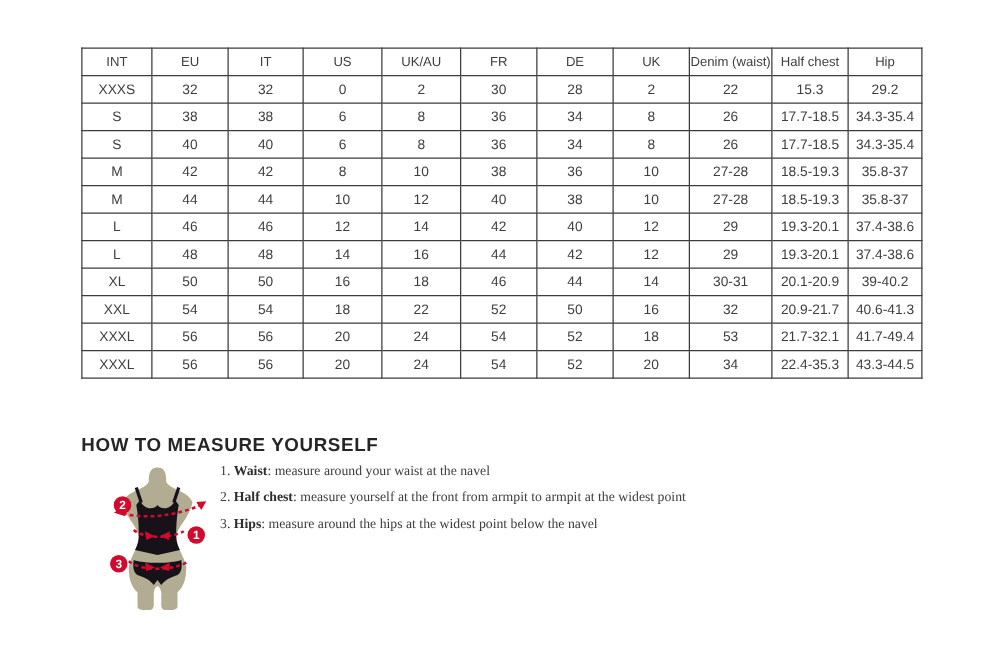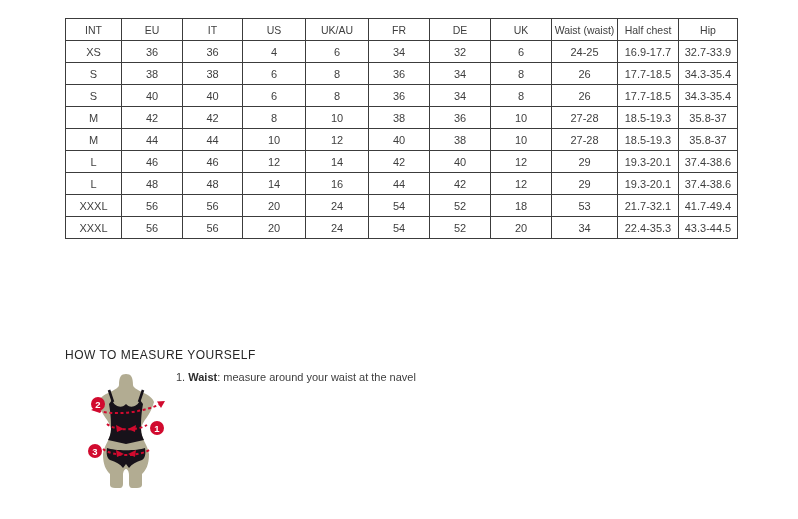--- a/index.html
+++ b/index.html
@@ -3,39 +3,39 @@
 <meta charset="utf-8">
 <style>
   html,body{margin:0;padding:0;}
   body{
     width:798px;height:519px;position:relative;overflow:hidden;
     background:#ffffff;color:#3e3e3e;
     font-family:"Liberation Sans", sans-serif;
   }
   
   table.size-table{
-    position:absolute;left:65px;top:18px;width:672px;
+    position:absolute;left:65px;top:38px;width:672px;
     border-collapse:collapse;table-layout:fixed;border-radius:22px;
   }
   .size-table th,.size-table td{
     border:1px solid #3c3c3c;
     height:21px;padding:0;
     text-align:center;vertical-align:middle;
     font-size:11px;font-weight:400;color:#3e3e3e;
     white-space:nowrap;overflow:hidden;
   }
   .size-table th{font-size:10.5px;}
   
   .measure-title{
     position:absolute;left:65px;top:348px;
-    font-size:12px;font-weight:400;letter-spacing:.5px;color:#262626;
+    font-size:15px;font-weight:700;letter-spacing:.5px;color:#262626;
   }
   .measure-steps{
     position:absolute;left:176px;top:371px;
-    font-size:11px;color:#3e3e3e;
+    font-size:11px;color:#3e3e3e;font-family:Liberation Serif, serif;
   }
   .measure-steps .step{height:12px;line-height:12px;margin-bottom:9px;white-space:nowrap;}
   .measure-steps .step b{font-weight:700;color:#2e2e2e;}
   .figure-wrap{position:absolute;left:79px;top:371px;width:94px;height:120px;}
 </style>
 </head>
 <body>
 
 <table class="size-table">
   <colgroup>
@@ -54,38 +54,38 @@
   <thead>
     <tr>
         <th>INT</th>
         <th>EU</th>
         <th>IT</th>
         <th>US</th>
         <th>UK/AU</th>
         <th>FR</th>
         <th>DE</th>
         <th>UK</th>
-        <th>Waist (waist)</th>
+        <th>Denim (waist)</th>
         <th>Half chest</th>
         <th>Hip</th>
       </tr>
   </thead>
   <tbody>
       <tr>
-        <td>XS</td>
-        <td>36</td>
-        <td>36</td>
-        <td>4</td>
-        <td>6</td>
-        <td>34</td>
+        <td>XXXS</td>
         <td>32</td>
-        <td>6</td>
-        <td>24-25</td>
-        <td>16.9-17.7</td>
-        <td>32.7-33.9</td>
+        <td>32</td>
+        <td>0</td>
+        <td>2</td>
+        <td>30</td>
+        <td>28</td>
+        <td>2</td>
+        <td>22</td>
+        <td>15.3</td>
+        <td>29.2</td>
       </tr>
       <tr>
         <td>S</td>
         <td>38</td>
         <td>38</td>
         <td>6</td>
         <td>8</td>
         <td>36</td>
         <td>34</td>
         <td>8</td>
@@ -150,20 +150,46 @@
         <td>48</td>
         <td>48</td>
         <td>14</td>
         <td>16</td>
         <td>44</td>
         <td>42</td>
         <td>12</td>
         <td>29</td>
         <td>19.3-20.1</td>
         <td>37.4-38.6</td>
+      </tr>
+      <tr>
+        <td>XL</td>
+        <td>50</td>
+        <td>50</td>
+        <td>16</td>
+        <td>18</td>
+        <td>46</td>
+        <td>44</td>
+        <td>14</td>
+        <td>30-31</td>
+        <td>20.1-20.9</td>
+        <td>39-40.2</td>
+      </tr>
+      <tr>
+        <td>XXL</td>
+        <td>54</td>
+        <td>54</td>
+        <td>18</td>
+        <td>22</td>
+        <td>52</td>
+        <td>50</td>
+        <td>16</td>
+        <td>32</td>
+        <td>20.9-21.7</td>
+        <td>40.6-41.3</td>
       </tr>
       <tr>
         <td>XXXL</td>
         <td>56</td>
         <td>56</td>
         <td>20</td>
         <td>24</td>
         <td>54</td>
         <td>52</td>
         <td>18</td>
@@ -238,13 +264,15 @@
     </g>
     <g>
       <circle cx="16" cy="80" r="7" fill="#d10a2e"></circle>
       <text x="16" y="83.5" text-anchor="middle" font-size="9.5" font-weight="bold" fill="#ffffff" font-family="Liberation Sans, sans-serif">3</text>
     </g>
   </svg>
 </div>
 
 <div class="measure-steps">
     <div class="step"><span>1. </span><b>Waist</b><span>: measure around your waist at the navel</span></div>
+    <div class="step"><span>2. </span><b>Half chest</b><span>: measure yourself at the front from armpit to armpit at the widest point</span></div>
+    <div class="step"><span>3. </span><b>Hips</b><span>: measure around the hips at the widest point below the navel</span></div>
   </div>
 
 </body></html>

